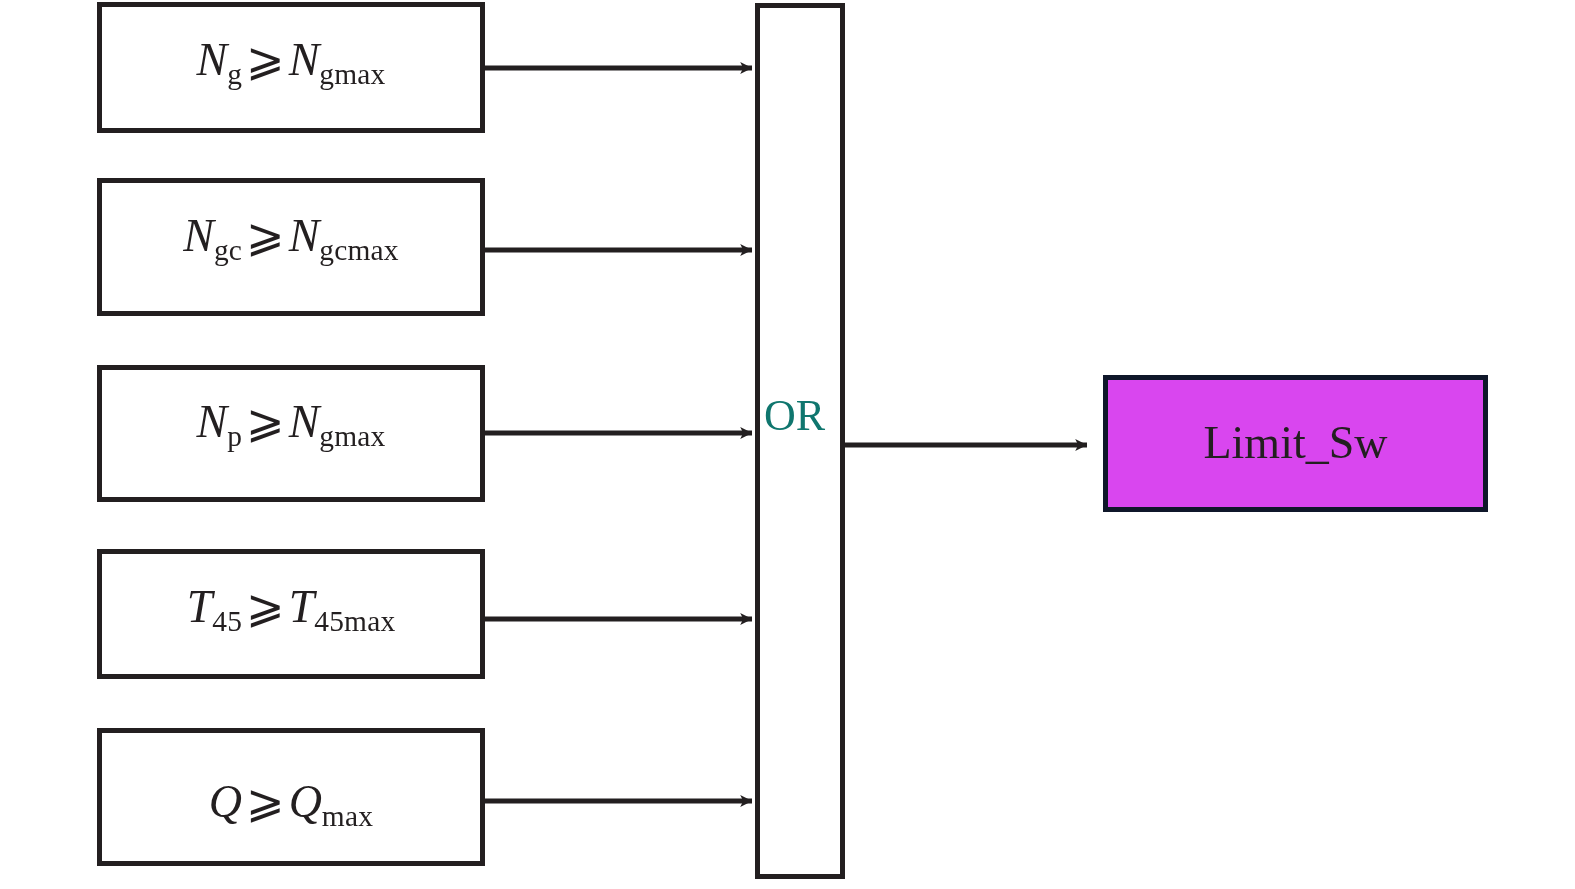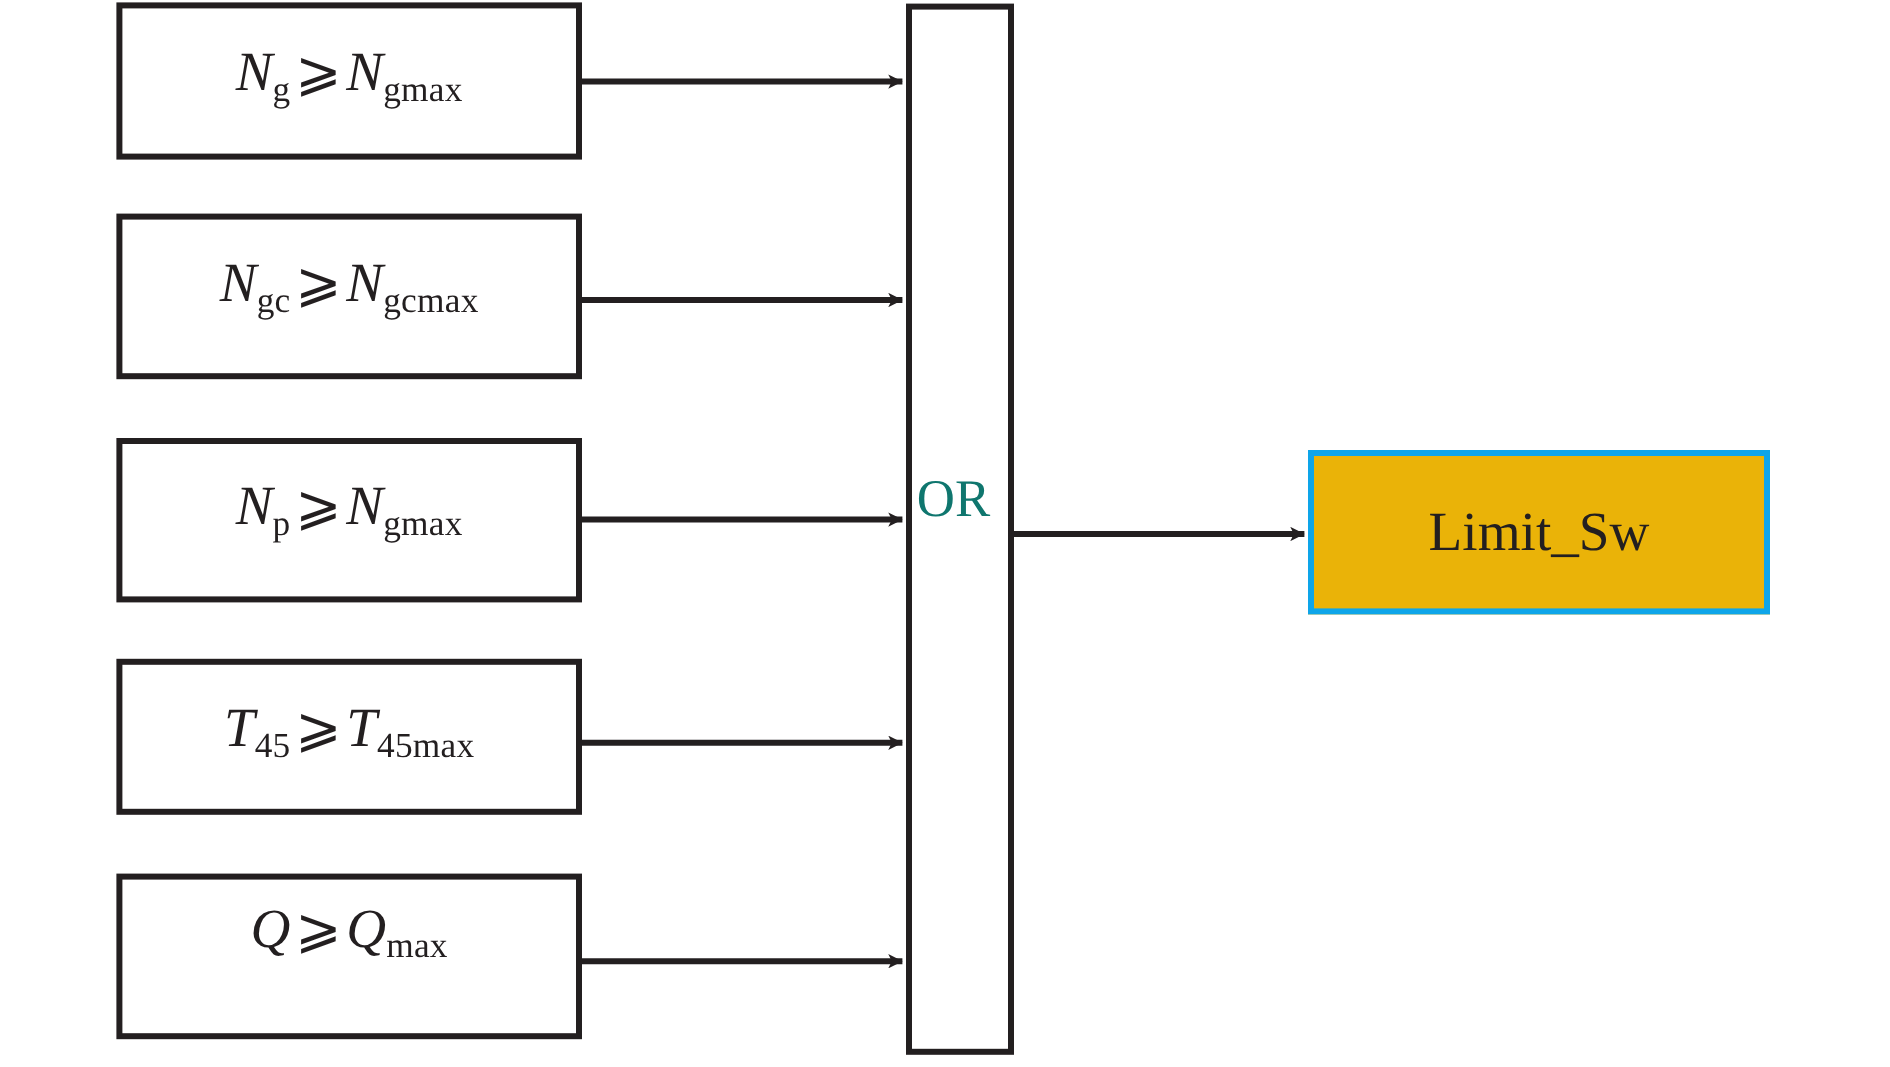--- a/index.html
+++ b/index.html
@@ -55,22 +55,23 @@
     position: absolute;
     color: #0f766e;
     font-size: 44px;
     line-height: 1;
     white-space: nowrap;
     font-family: "Liberation Serif", "DejaVu Serif", serif;
   }
   .out-box {
     position: absolute;
     box-sizing: border-box;
-    border: 5px solid #0ea5e9;
-    background: #eab308;
+    border: 5px solid #0f172a;
+    background: #d946ef;
+    margin-left: 13px;
   }
   .out-label {
     position: absolute;
     left: 0;
     right: 0;
     text-align: center;
     color: #231f20;
     font-size: 46px;
     line-height: 1;
     white-space: nowrap;
@@ -100,21 +101,21 @@
 
   <div class="cond-box" style="left:97px; top:365px; width:388px; height:137px;">
     <div class="cond-label" style="top:29px;"><span class="var">N</span><span class="sub">p</span><span class="rel">⩾</span><span class="var">N</span><span class="sub">gmax</span></div>
   </div>
 
   <div class="cond-box" style="left:97px; top:549px; width:388px; height:130px;padding-left:12px;">
     <div class="cond-label" style="top:30px;"><span class="var">T</span><span class="sub">45</span><span class="rel">⩾</span><span class="var">T</span><span class="sub">45max</span></div>
   </div>
 
   <div class="cond-box" style="left:97px; top:728px; width:388px; height:138px;">
-    <div class="cond-label" style="top:18px;"><span class="var">Q</span><span class="sub"></span><span class="rel">⩾</span><span class="var">Q</span><span class="sub">max</span></div>
+    <div class="cond-label" style="top:46px;"><span class="var">Q</span><span class="sub"></span><span class="rel">⩾</span><span class="var">Q</span><span class="sub">max</span></div>
   </div>
 
   <div class="or-bar" style="left:755px; top:3px; width:90px; height:876px;"></div>
   <div class="or-text" style="left:764px; top:394px;">OR</div>
 
   <div class="out-box" style="left:1090px; top:375px; width:385px; height:137px;">
     <div class="out-label" style="top:40px;">Limit_Sw</div>
   </div>
 
   <svg class="arrow-svg" viewBox="0 0 1575 889">

